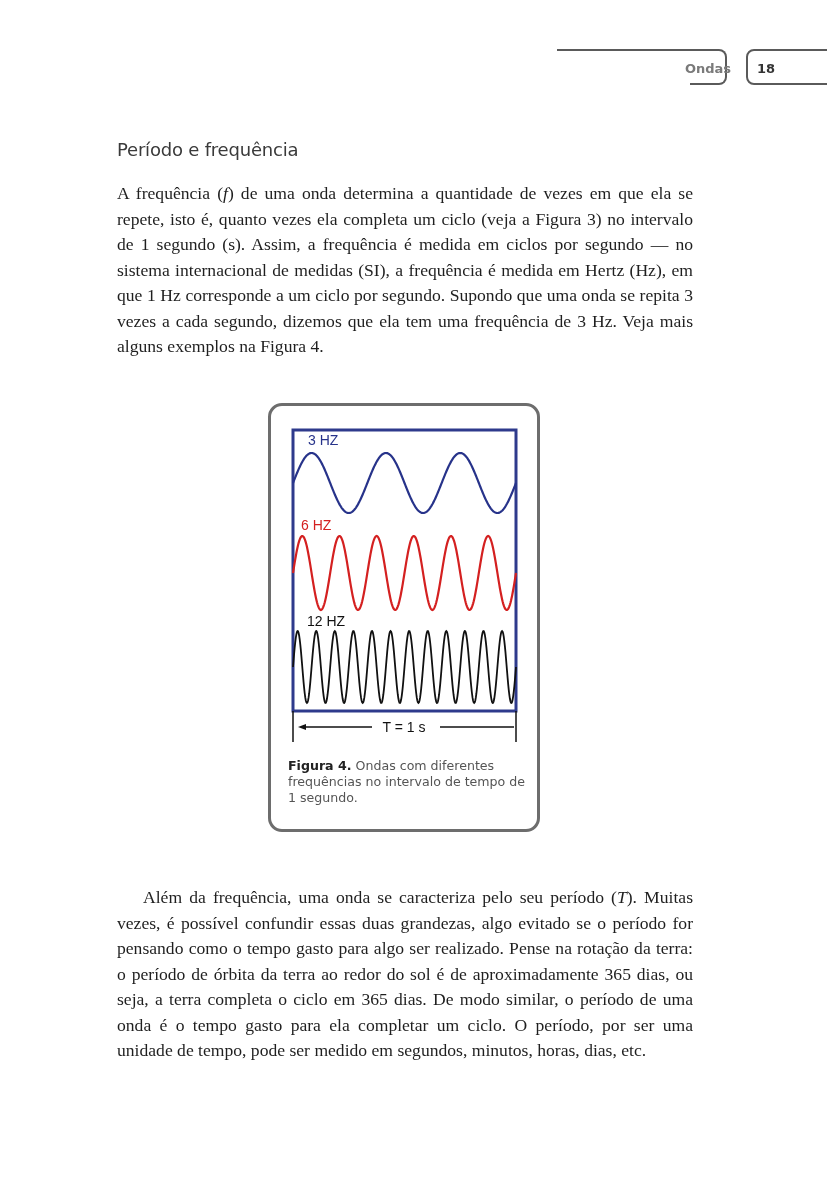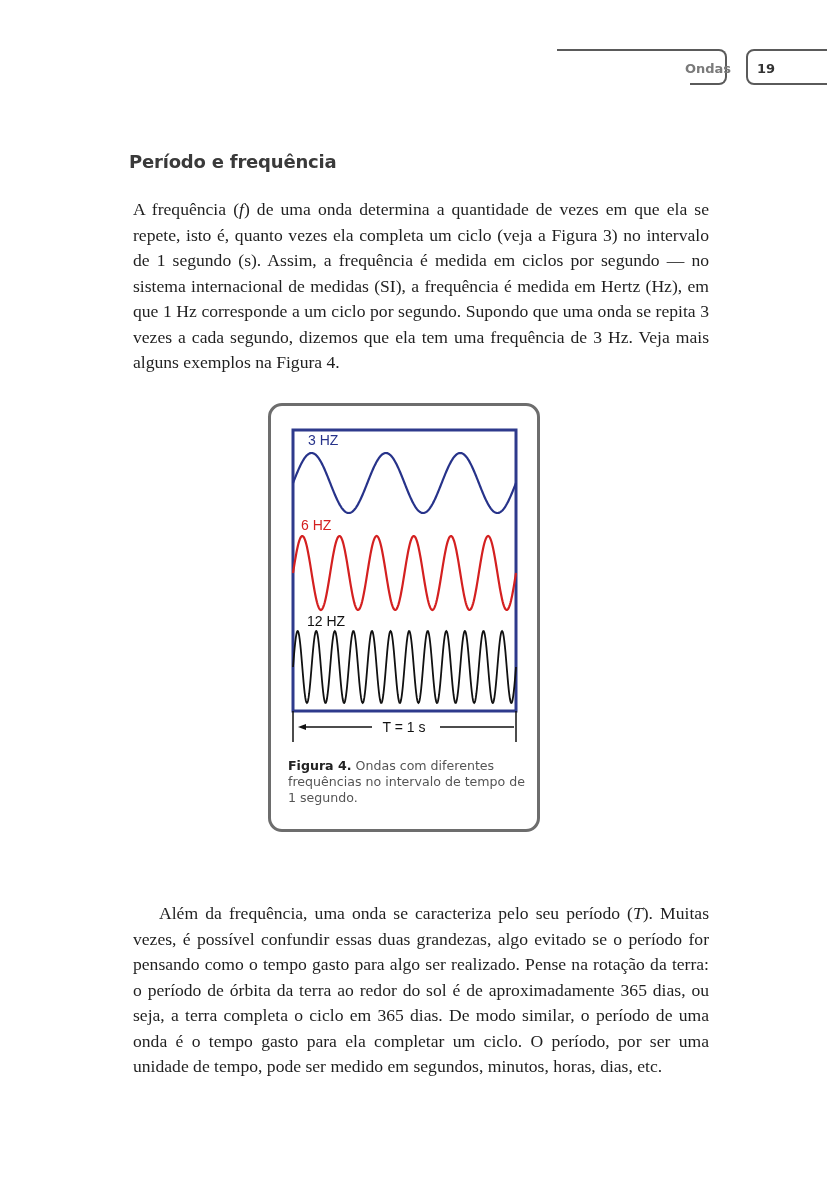--- a/index.html
+++ b/index.html
@@ -2,37 +2,37 @@
 <html><head>
 <meta charset="utf-8">
 <style>
   html, body { margin: 0; padding: 0; background: #ffffff; }
   body { width: 827px; height: 1200px; position: relative; overflow: hidden; }
   .header-rule { position: absolute; left: 557px; top: 49px; width: 170px; height: 36px; border-top: 2px solid #5a5a5a; border-right: 2px solid #5a5a5a; border-bottom: 2px solid #5a5a5a; border-radius: 0 8px 8px 0; border-bottom-left-radius: 0; box-sizing: border-box; }
   .header-rule::after { content: ""; position: absolute; left: 0; bottom: -2px; width: 133px; height: 2px; background: #fff; }
   .chapter-label { position: absolute; right: 96px; top: 61px; font-family: "DejaVu Sans", sans-serif; font-size: 13px; color: #7a7a7a; font-weight: 700; }
   .page-box { position: absolute; left: 746px; top: 49px; width: 100px; height: 36px; border: 2px solid #5a5a5a; border-radius: 8px; box-sizing: border-box; }
   .page-number { position: absolute; left: 757px; top: 61px; font-family: "DejaVu Sans", sans-serif; font-size: 13px; font-weight: bold; color: #333; }
-  .section-title { position: absolute; left: 117px; top: 139px; font-family: "DejaVu Sans", sans-serif; font-size: 18px; font-weight: bold; color: #3a3a3a; margin: 12px; letter-spacing: -0.2px; }
-  .body-text { position: absolute; left: 117px; width: 576px; font-family: "Liberation Serif", serif; font-size: 17.6px; line-height: 25.5px; color: #1f1f1f; text-align: justify; margin: 16px; }
+  .section-title { position: absolute; left: 117px; top: 139px; font-family: "DejaVu Sans", sans-serif; font-size: 18px; font-weight: normal; color: #3a3a3a; margin: 0; letter-spacing: -0.2px; }
+  .body-text { position: absolute; left: 117px; width: 576px; font-family: "Liberation Serif", serif; font-size: 17.6px; line-height: 25.5px; color: #1f1f1f; text-align: justify; margin: 0; }
   .p1 { top: 181px; }
   .p2 { top: 885px; text-indent: 26px; }
   .figure-card { position: absolute; left: 268px; top: 403px; width: 272px; height: 429px; border: 3px solid #6d6d6d; border-radius: 14px; box-sizing: border-box; background: #fff; }
   .figure-svg { position: absolute; left: 0; top: 0; }
   .caption { position: absolute; left: 288px; top: 758px; width: 238px; font-family: "DejaVu Sans", sans-serif; font-size: 12.6px; line-height: 16px; color: #555; margin: 0; }
   .caption b { color: #222; font-weight: bold; }
 </style>
 </head>
 <body>
 
 <div>
   <div class="header-rule"></div>
   <span class="chapter-label">Ondas</span>
   <div class="page-box"></div>
-  <span class="page-number">19</span>
+  <span class="page-number">18</span>
 </div>
 
 <h2 class="section-title">Período e frequência</h2>
 
 <p class="body-text p1"><span>A frequência (</span><i>f</i><span>) de uma onda determina a quantidade de vezes em que ela se repete, isto é, quanto vezes ela completa um ciclo (veja a Figura 3) no intervalo de 1 segundo (s). Assim, a frequência é medida em ciclos por segundo — no sistema internacional de medidas (SI), a frequência é medida em Hertz (Hz), em que 1 Hz corresponde a um ciclo por segundo. Supondo que uma onda se repita 3 vezes a cada segundo, dizemos que ela tem uma frequência de 3 Hz. Veja mais alguns exemplos na Figura 4.</span></p>
 
 <div class="figure-card"></div>
 
 <svg class="figure-svg" width="827" height="1200" viewBox="0 0 827 1200">
   <rect id="frame" x="293" y="430" width="223" height="281" fill="none" stroke-width="3" stroke="#2e3a8c"></rect>

